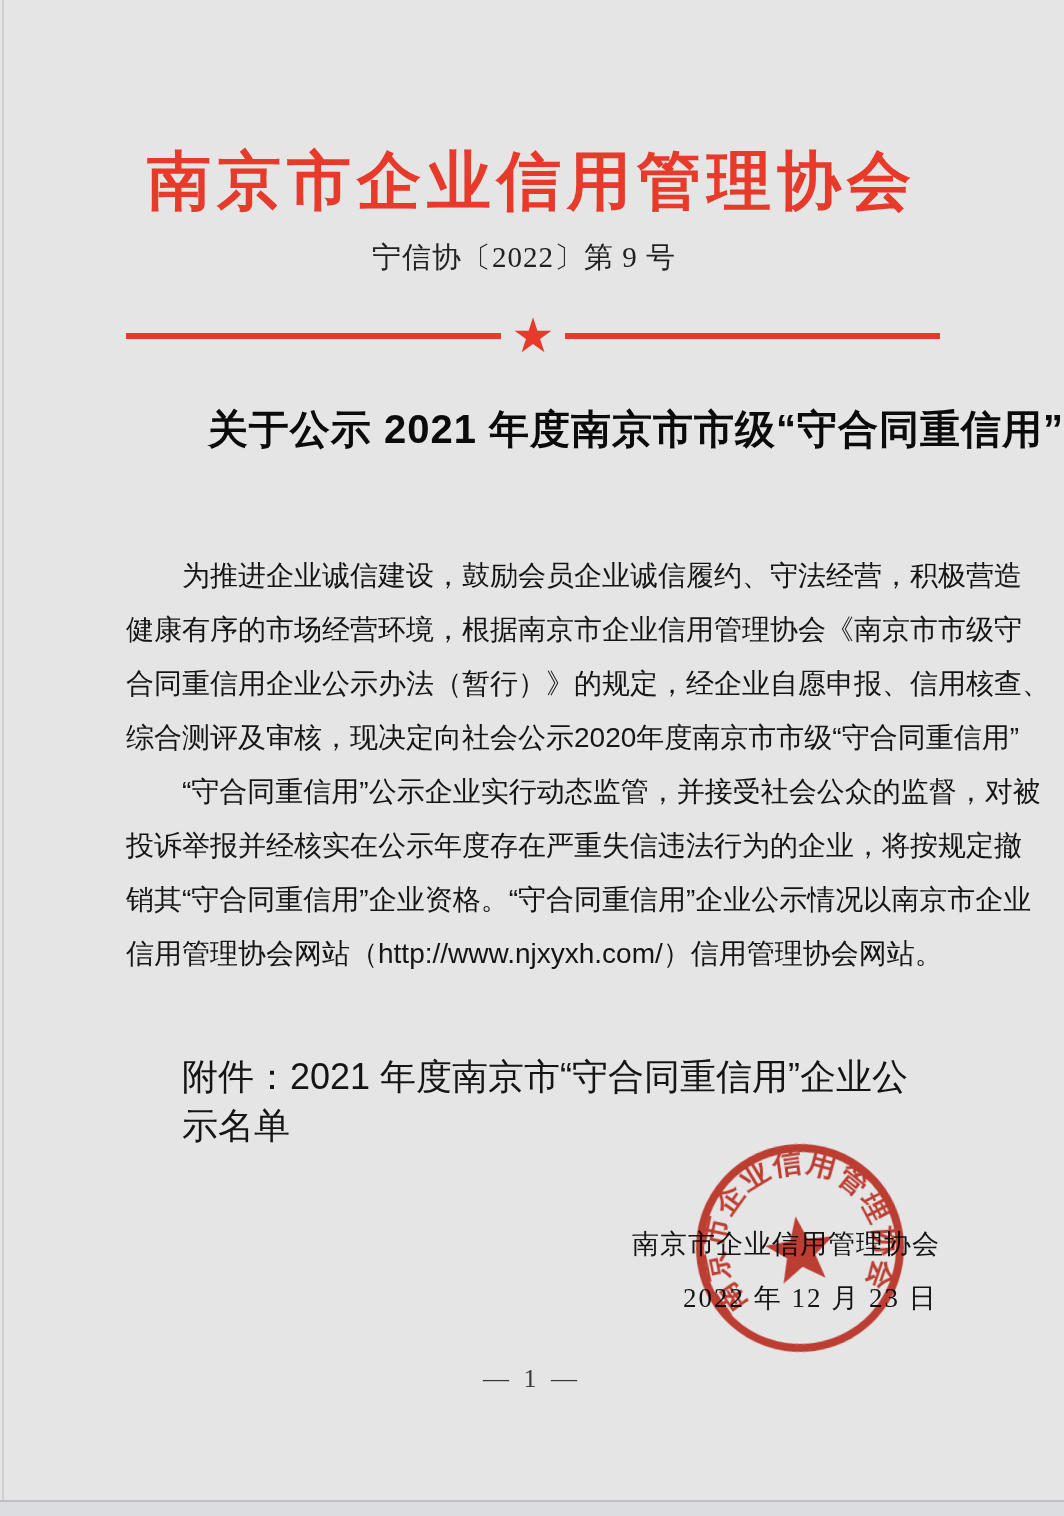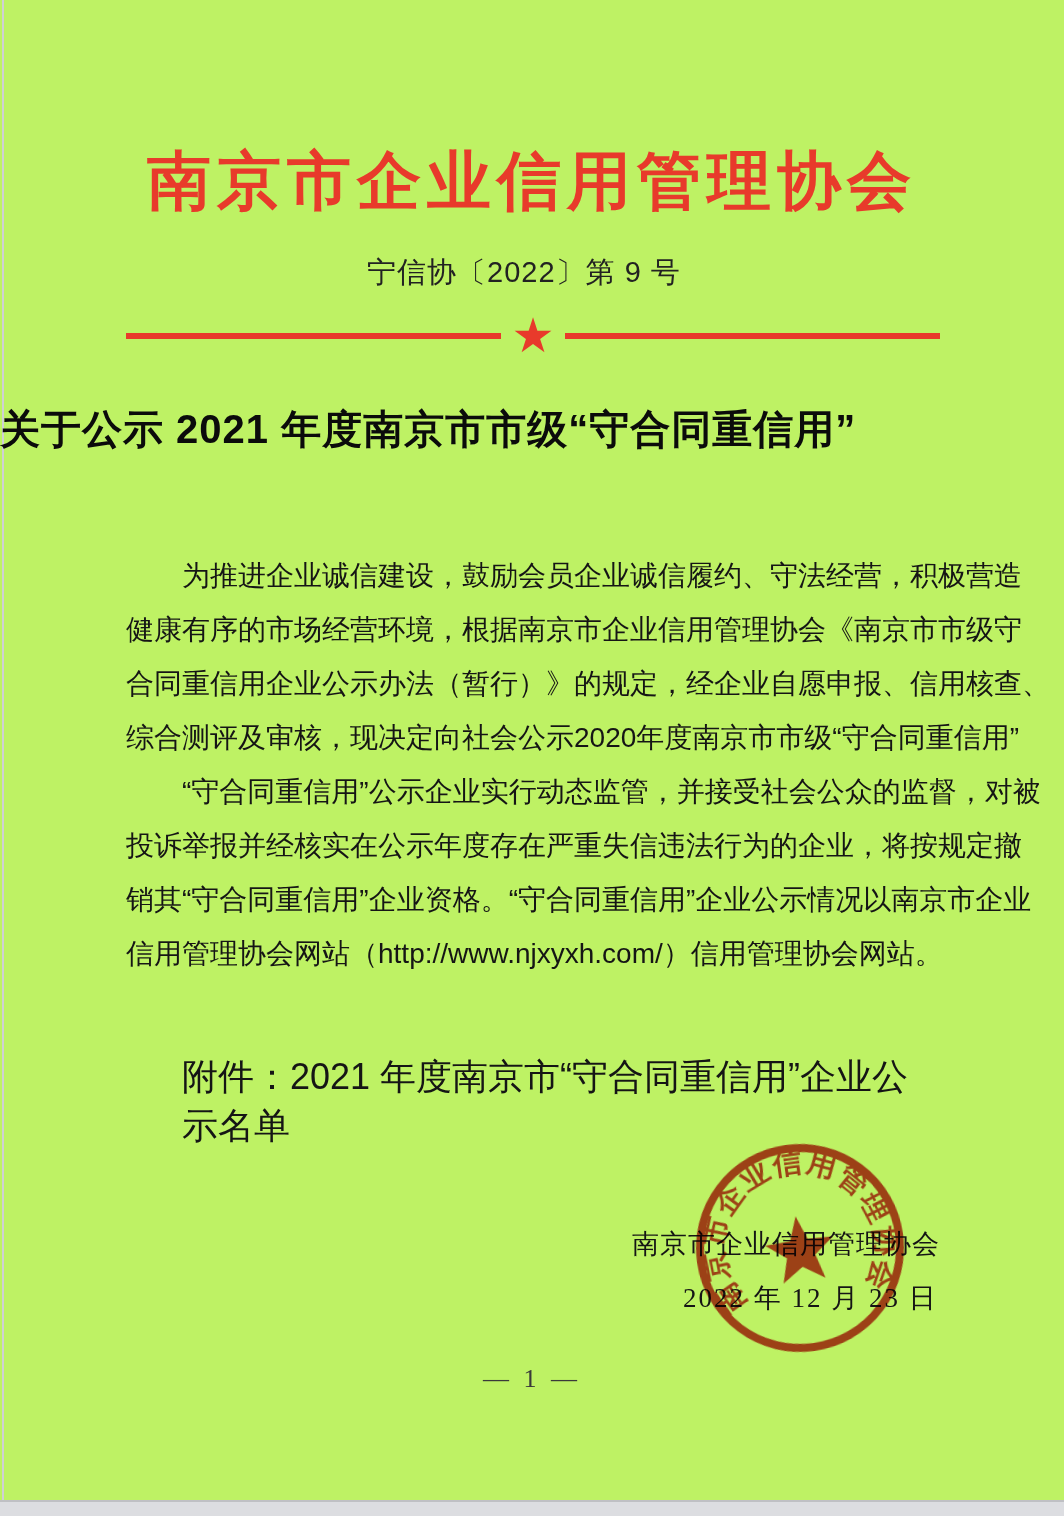--- a/index.html
+++ b/index.html
@@ -1,52 +1,52 @@
 <!DOCTYPE html>
 <html><head>
 <meta charset="utf-8">
 <style>
   html,body{margin:0;padding:0;background:#ffffff;}
   .page{
     position:relative;
     width:1064px;height:1516px;
-    background:#bef264;
+    background:#e5e5e5;
     overflow:hidden;
     font-family:"Liberation Sans","DejaVu Sans",sans-serif;
     color:#161616;
   }
   .scan-edge-left{position:absolute;left:2px;top:0;width:2px;height:1500px;background:#cfd0d4;}
   .scan-edge-bottom{position:absolute;left:0;bottom:0;width:1064px;height:16px;background:#dcdde1;border-top:2px solid #bfc0c4;box-sizing:border-box;}
 
   .header-title{
     position:absolute;left:0;top:138px;width:1064px;
     text-align:center;
     font-size:64px;font-weight:800;letter-spacing:6px;
     color:#e83a2b;
     white-space:nowrap;
   }
   .doc-number{
-    position:absolute;left:0;top:253px;width:1048px;
+    position:absolute;left:0;top:238px;width:1048px;
     text-align:center;
-    font-family:Liberation Sans, sans-serif;
+    font-family:Liberation Serif, serif;
     font-size:29px;color:#222;
     letter-spacing:1px;
   }
   .red-rule{
     position:absolute;left:126px;top:314px;width:814px;height:44px;
     display:flex;align-items:center;
   }
   .red-rule .bar{flex:1;height:6px;background:#e83a2b;}
   .red-rule .star{
     flex:0 0 auto;margin:0 10px;
     color:#e83a2b;font-size:48px;line-height:44px;
   }
   .doc-title{
     position:absolute;left:0;top:398px;width:1064px;
-    text-align:left;font-weight:700;color:#0b0b0b;
+    text-align:right;font-weight:700;color:#0b0b0b;
     font-size:40px;line-height:62px;letter-spacing:1px;
   }
   .body-block{
     position:absolute;left:126px;top:549px;width:814px;
     font-size:28px;color:#151515;font-weight:500;
   }
   .jline{display:flex;justify-content:space-between;align-items:center;height:54px;white-space:nowrap;}
   .jline.indent{padding-left:56px;}
   .lline{display:flex;align-items:center;height:54px;white-space:nowrap;}
   .attachment{

